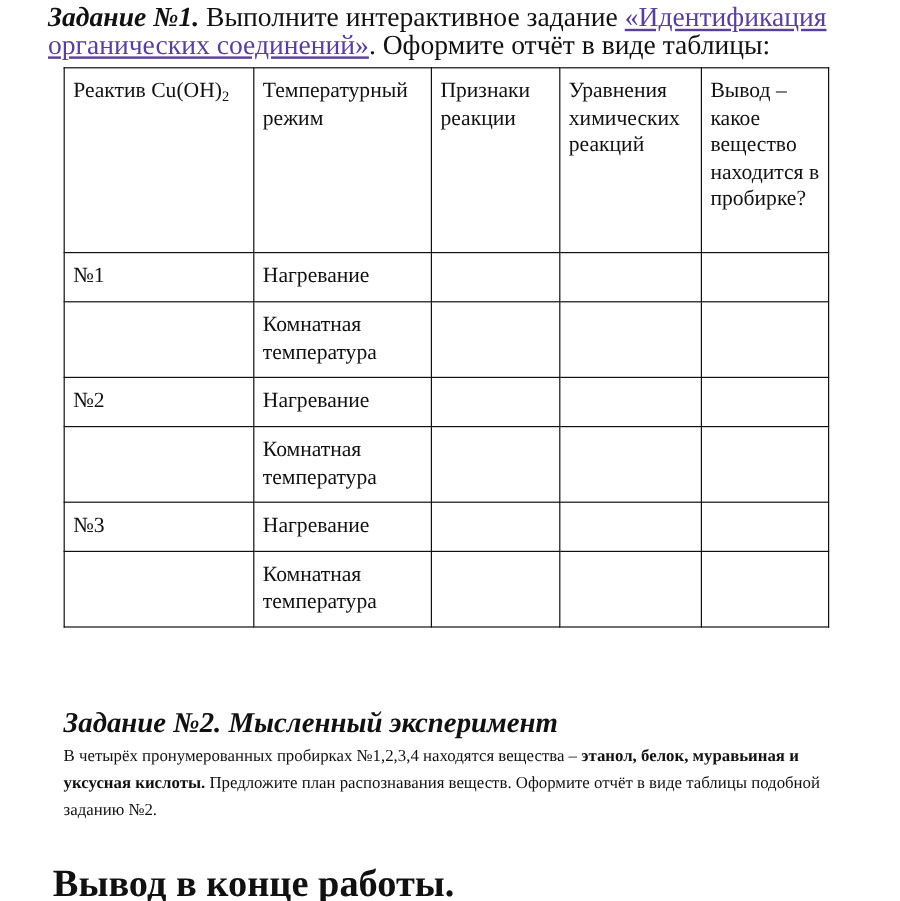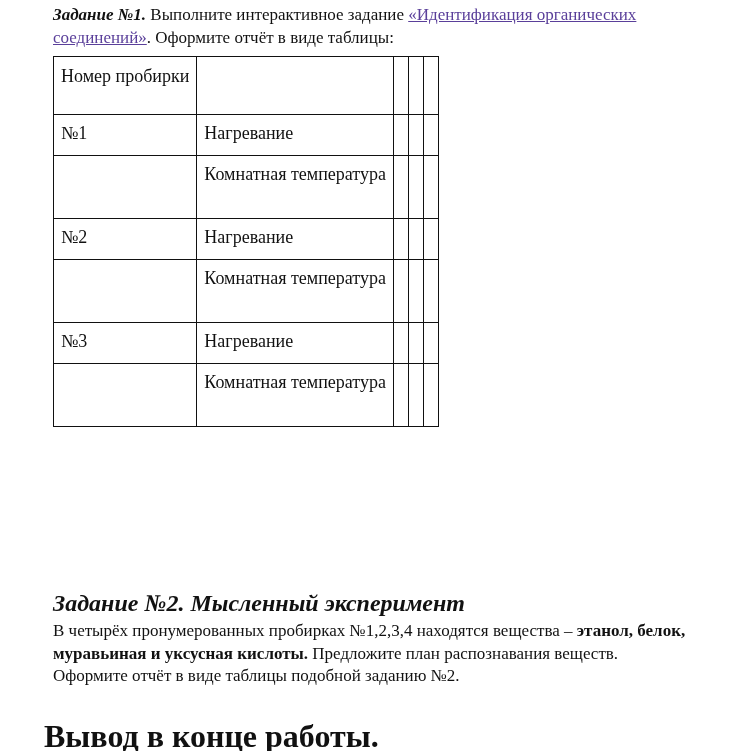--- a/index.html
+++ b/index.html
@@ -1,46 +1,46 @@
 <!DOCTYPE html>
 <html><head>
 <meta charset="utf-8">
 <style>
   html, body { margin:0; padding:0; background:#ffffff; }
   body { width:750px; height:751px; position:relative; overflow:hidden;
          font-family:"Liberation Serif", "DejaVu Serif", serif; color:#111; }
-  .intro { position:absolute; left:53px; top:3px; width:660px; font-size:17px; line-height:23px; }
+  .intro { position:absolute; left:40px; top:3px; width:660px; font-size:23px; line-height:23px; }
   .intro .title { font-weight:bold; font-style:italic; }
   .intro a { color:#5a3f9a; text-decoration:underline; }
   table.report { position:absolute; left:53px; top:56px; border-collapse:collapse; font-size:18px; line-height:22.5px; }
   table.report td { border:1.6px solid #111; vertical-align:top; padding:7px 7px 0 7px; box-sizing:border-box; }
   .c1 { width:158px; } .c2 { width:148px; } .c3 { width:107px; } .c4 { width:118px; } .c5 { width:106px; }
   tr.h0 { height:154px; } tr.h1 { height:58px; } tr.hs { height:41px; } tr.hd { height:63px; }
   tr.h1 td { padding-top:8px; }
   sub { font-size:12px; vertical-align:-3px; line-height:0; }
   .task2 { position:absolute; left:53px; top:590px; font-size:24px; font-weight:bold; font-style:italic; }
-  .task2-body { position:absolute; left:53px; top:620px; width:640px; font-size:17px; line-height:22.5px; }
+  .task2-body { position:absolute; left:53px; top:620px; width:640px; font-size:14px; line-height:22.5px; }
   .task2-body b { font-weight:bold; }
   .conclusion { position:absolute; left:44px; top:718px; font-size:32px; font-weight:bold; }
 </style>
 </head>
 <body>
 
 <div class="intro">
   <span class="title">Задание №1.</span><span> Выполните интерактивное задание </span><a href="#">«Идентификация органических соединений»</a><span>. Оформите отчёт в виде таблицы:</span>
 </div>
 
 <table class="report">
   <tbody>
-  <tr class="h1">
-    <td>Номер пробирки</td>
-    <td></td>
-        <td></td>
-        <td></td>
-        <td></td>
+      <tr class="h0">
+    <td class="c1"><span>Реактив Cu(OH)</span><sub>2</sub></td>
+    <td class="c2">Температурный режим</td>
+    <td class="c3">Признаки реакции</td>
+    <td class="c4">Уравнения химических реакций</td>
+    <td class="c5">Вывод – какое вещество находится в пробирке?</td>
   </tr>
   <tr class="hs">
     <td>№1</td>
     <td>Нагревание</td>
     <td></td>
         <td></td>
         <td></td>
   </tr>
   <tr class="hd">
     <td></td>

